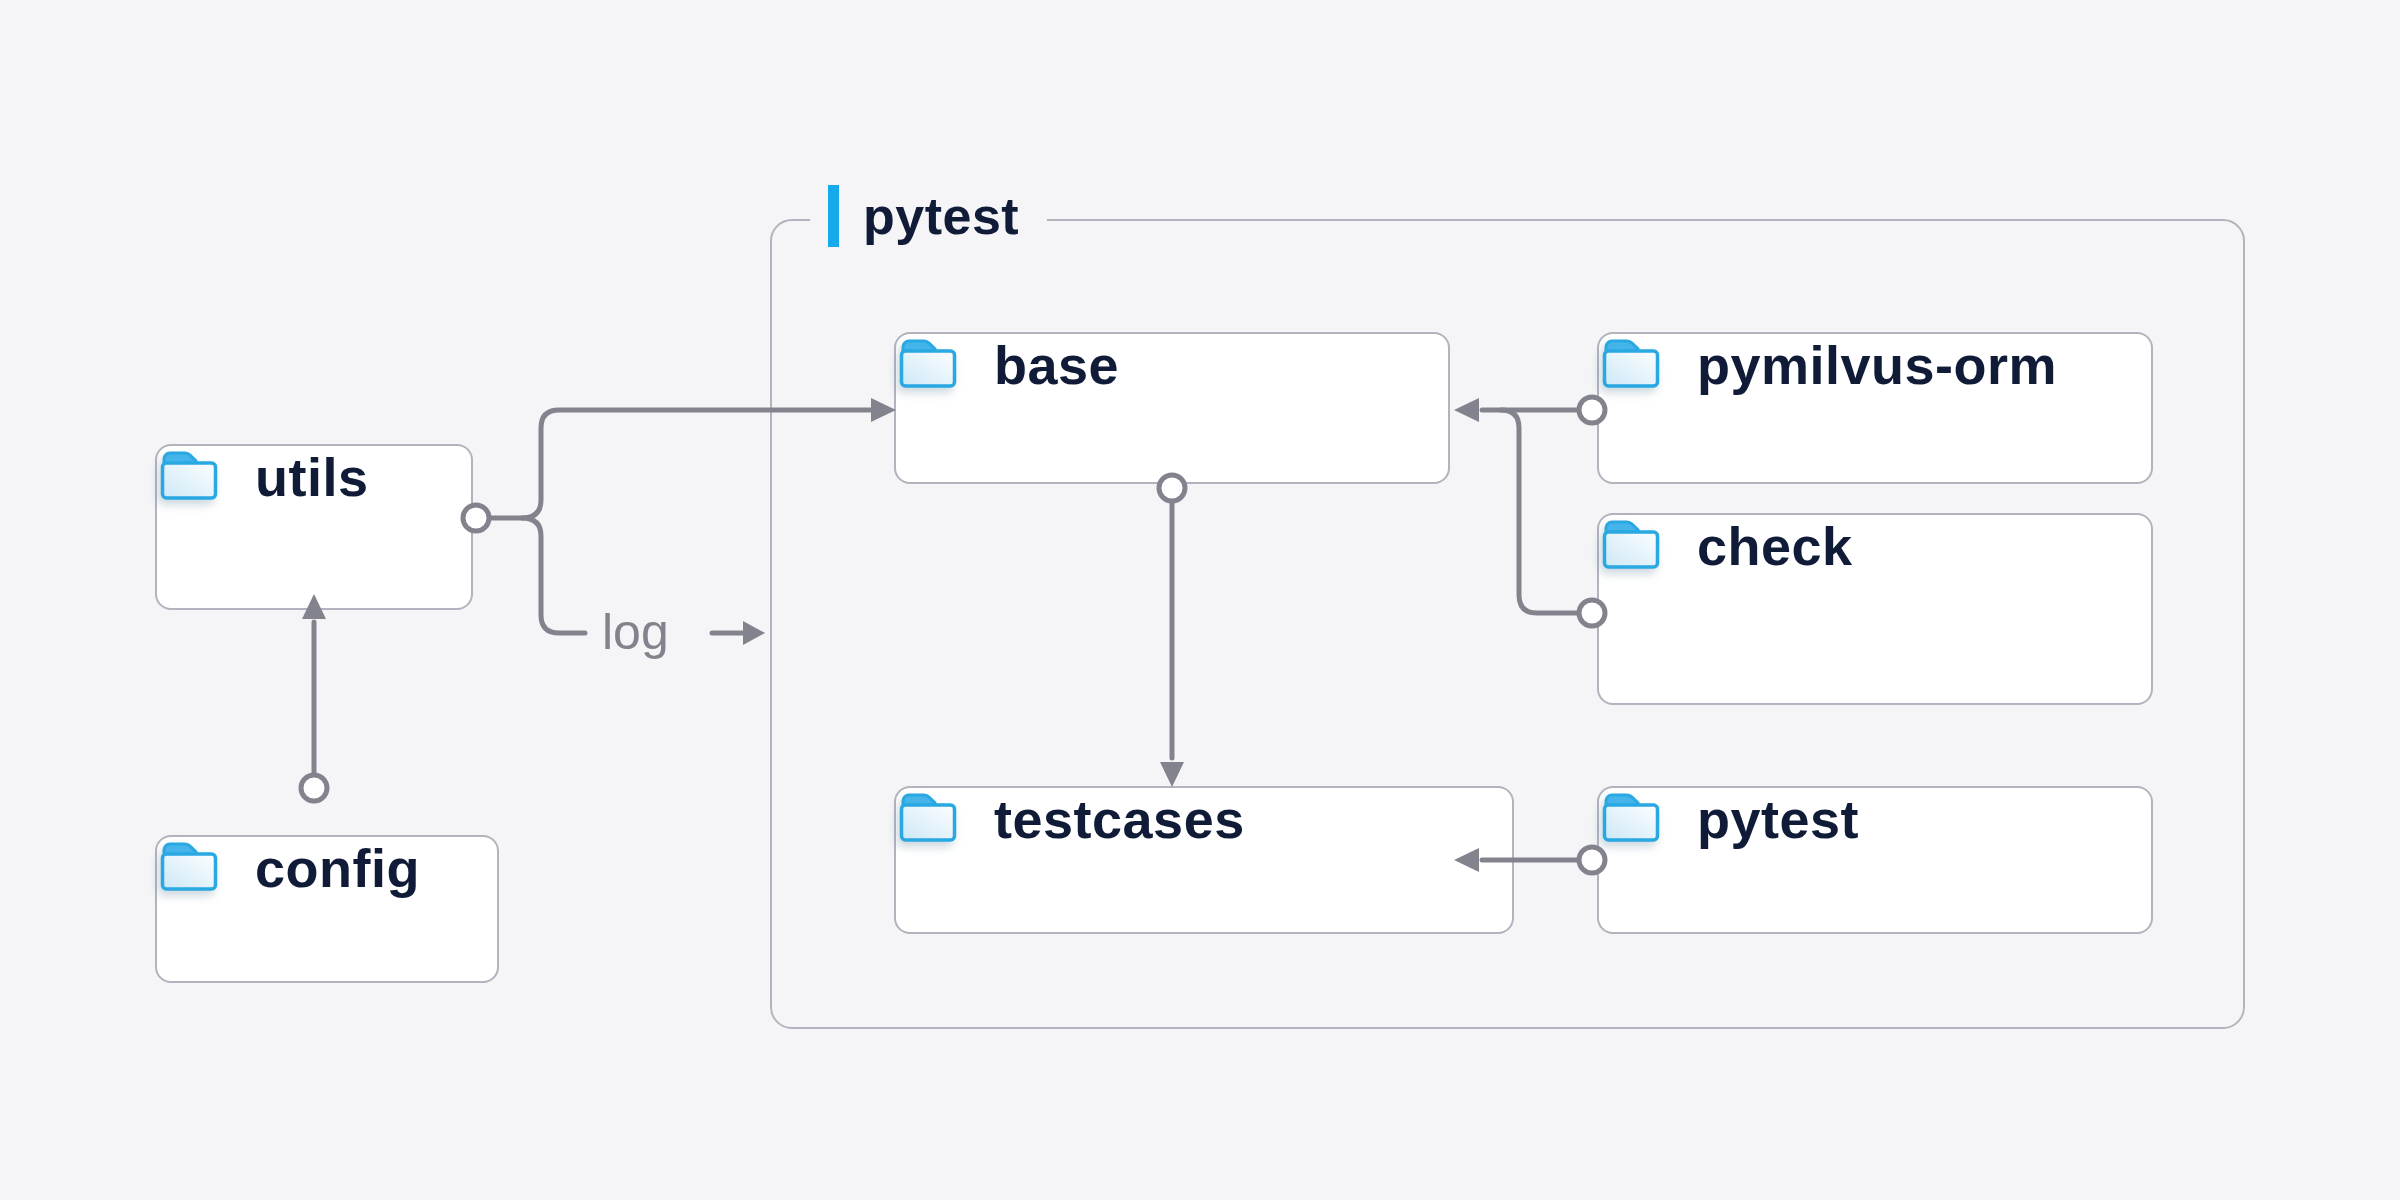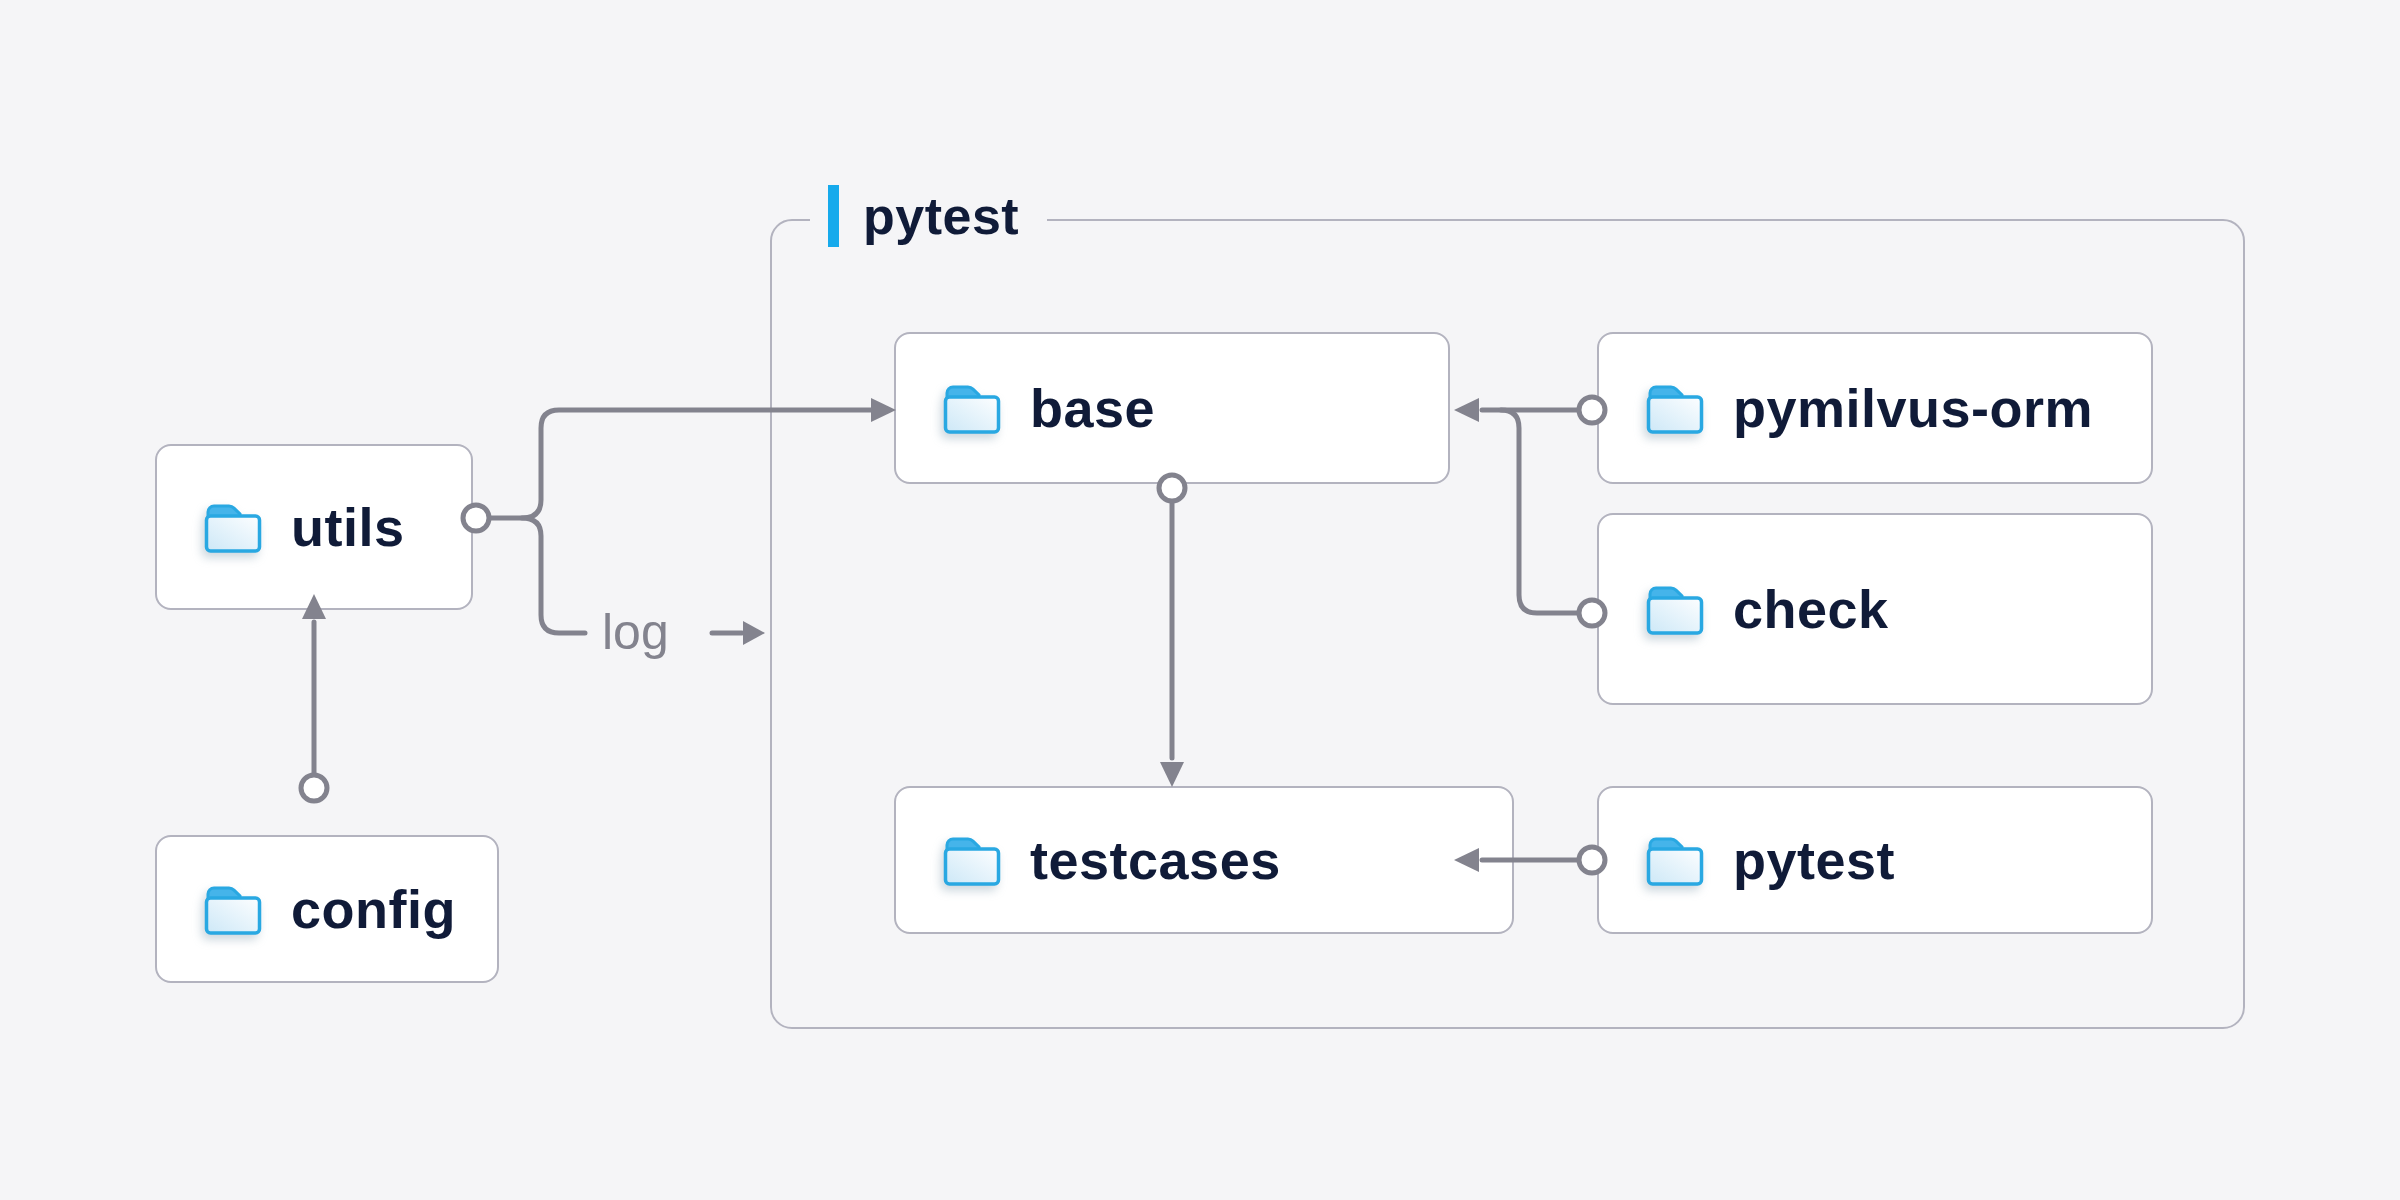--- a/index.html
+++ b/index.html
@@ -19,21 +19,21 @@
     position:absolute;left:810px;top:184px;height:64px;z-index:3;
     display:flex;align-items:center;gap:24px;
     background:#f5f5f7;padding:0 28px 0 18px;
   }
   .accent-bar{width:11px;height:62px;background:#16aaec;flex:0 0 auto}
   .group-label .group-title{font-size:52px;font-weight:600;color:#101b38;line-height:1;letter-spacing:.5px}
 
   
   .node{
     position:absolute;background:#ffffff;border:2px solid #b3b3bf;border-radius:16px;
-    display:flex;align-items:center;padding-left:44px;gap:26px;box-sizing:border-box;z-index:1;
+    display:flex;align-items:flex-start;gap:34px;box-sizing:border-box;z-index:1;
   }
   .node .label{font-size:54px;font-weight:600;color:#101b38;letter-spacing:.5px}
   .folder{flex:0 0 auto;filter:drop-shadow(-3px 5px 5px rgba(110,140,160,.35))}
 
   .n-utils    {left:155px; top:444px; width:318px; height:166px}
   .n-config   {left:155px; top:835px; width:344px; height:148px}
   .n-base     {left:894px; top:332px; width:556px; height:152px}
   .n-pymilvus {left:1597px;top:332px; width:556px; height:152px}
   .n-check    {left:1597px;top:513px; width:556px; height:192px}
   .n-testcases{left:894px; top:786px; width:620px; height:148px}

